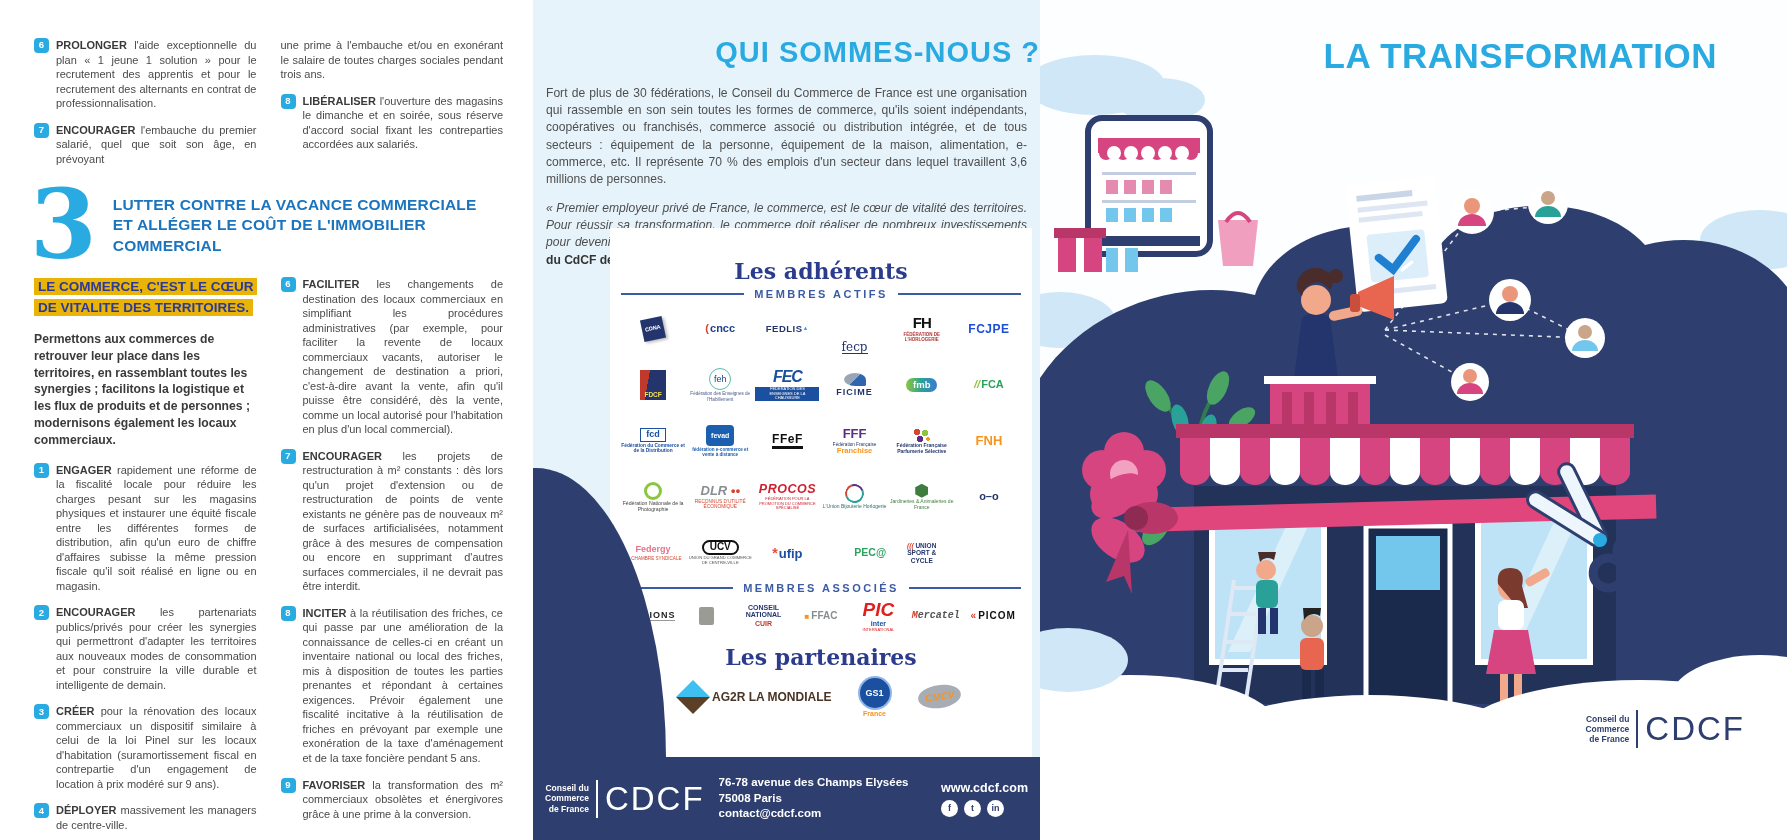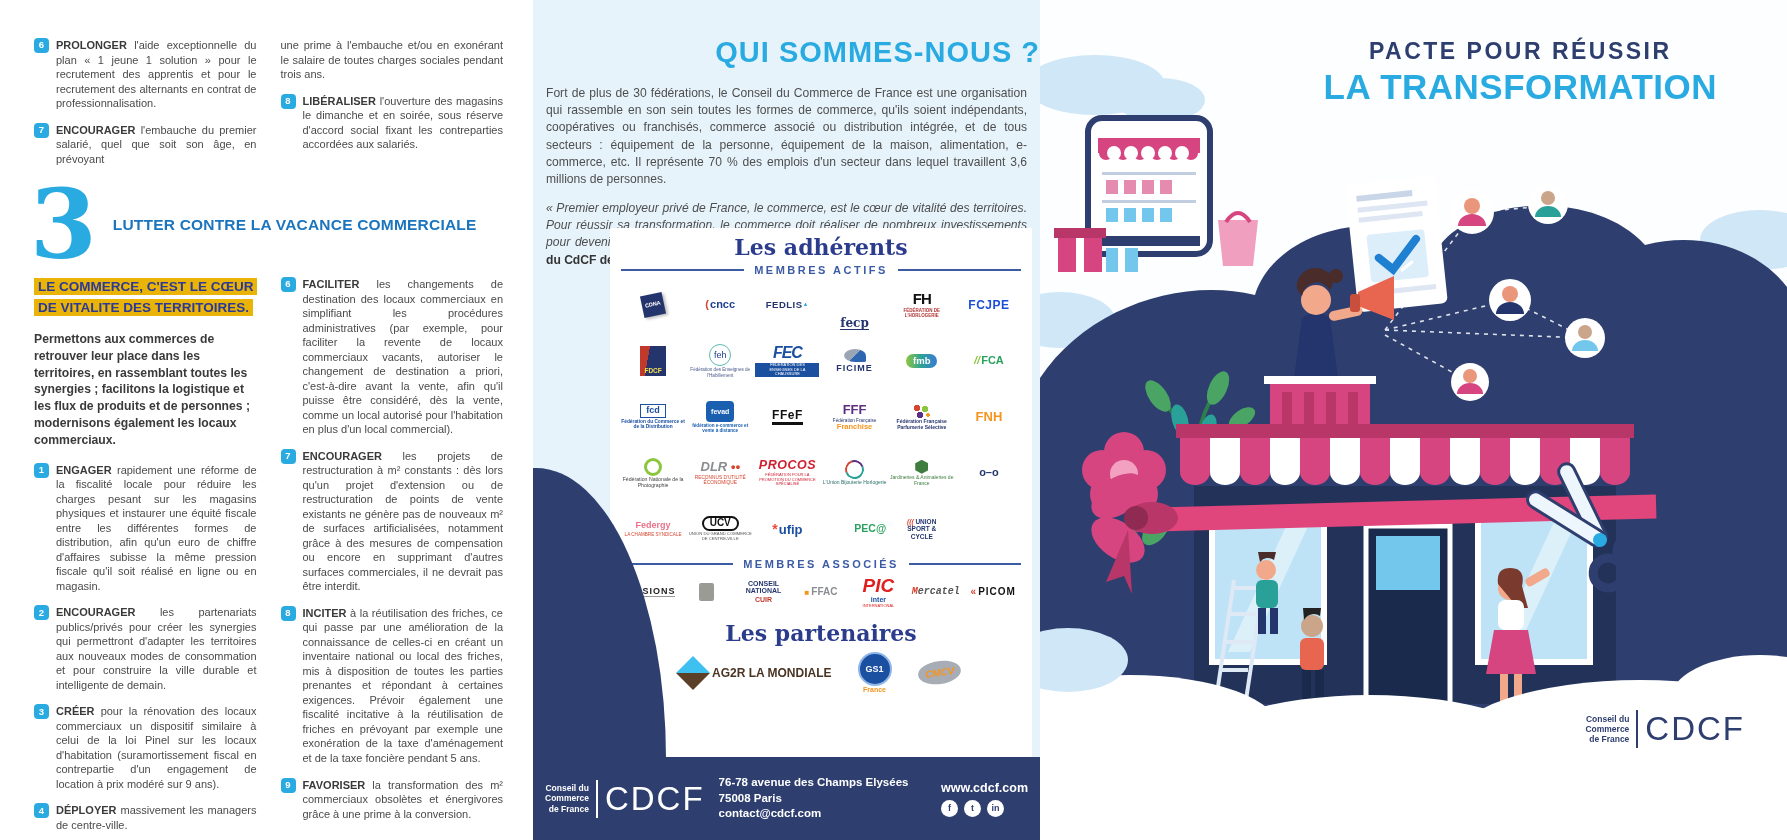--- a/index.html
+++ b/index.html
@@ -24,38 +24,38 @@
   .intro{font-weight:bold;color:#3a3a3a;font-size:12.2px;line-height:1.38;margin:0 0 14px 0;}
   
   .panel-mid{position:absolute;left:533px;top:0;width:507px;height:840px;background:#e7f3fb;box-sizing:border-box;}
   .qtitle{text-align:right;color:#29abe2;font-size:29px;font-weight:bold;letter-spacing:1px;margin:36px 0 16px;}
   .mp{padding:0 13px;font-size:12.1px;color:#4e4e4e;line-height:1.42;text-align:justify;margin:0 0 12px;}
   .mq{font-style:italic;}
   .mq b{font-style:normal;color:#333;}
   .wedge{position:absolute;left:0;bottom:0;width:133px;height:372px;background:#2d3e6f;
          border-top-right-radius:130px 290px;z-index:5;}
   .wbox{position:absolute;left:77px;top:228px;width:422px;height:529px;background:#fff;
-        padding:4px 11px;box-sizing:border-box;z-index:4;}
+        padding:28px 11px;box-sizing:border-box;z-index:4;}
   .serif-title{font-family:"DejaVu Serif",serif;font-weight:bold;color:#2c3c8c;font-size:22px;text-align:center;margin:2px 0 4px;}
   .divider{display:flex;align-items:center;gap:10px;color:#3b5ba5;font-size:11px;letter-spacing:2.5px;
            font-weight:bold;margin:4px 0 2px;}
   .divider:before,.divider:after{content:"";flex:1;height:1.5px;background:#3b5ba5;}
   .lgrid{display:grid;grid-template-columns:repeat(6,1fr);row-gap:6px;column-gap:3px;margin-top:4px;}
   .agrid{display:grid;grid-template-columns:repeat(7,1fr);column-gap:2px;margin-top:4px;}
   .lg{display:flex;flex-direction:column;align-items:center;justify-content:center;text-align:center;
       height:50px;overflow:hidden;line-height:1.05;}
   .agrid .lg{height:36px;}
   .lg .lab{font-weight:bold;}
   .lg .sub{font-size:4.6px;color:#4a5a8a;margin-top:1px;line-height:1.15;}
   
   .L0 .lab{background:#24356e;color:#fff;font-size:5.5px;width:22px;height:22px;display:flex;align-items:center;justify-content:center;transform:rotate(-12deg);box-shadow:2px 2px 3px rgba(0,0,0,.25);}
   .L1 .lab{color:#1d3f8f;font-size:11px;} .L1 .lab::before{content:"(";color:#d6452f;margin-right:1px;}
   .L2 .lab{color:#24356e;font-size:9.5px;letter-spacing:.5px;} .L2 .lab::after{content:"▲";color:#29abe2;font-size:6px;vertical-align:2px;}
   .L3 .ic{width:30px;height:7px;background:repeating-linear-gradient(105deg,#8cc63f 0 3px,#fff 3px 6px);margin-bottom:1px;}
-  .L3 .lab{font-family:"DejaVu Serif",serif;color:#24356e;font-size:12px;font-weight:bold;border-bottom:1px solid #24356e;margin-top:36px;}
+  .L3 .lab{font-family:"DejaVu Serif",serif;color:#24356e;font-size:12px;font-weight:normal;border-bottom:1px solid #24356e;margin-top:36px;}
   .L4 .lab{color:#111;font-size:15px;letter-spacing:-1px;} .L4 .sub{color:#b03030;font-size:4.5px;font-weight:bold;}
   .L5 .lab{color:#1d4ed8;font-size:12px;letter-spacing:.5px;}
   .L6 .lab{background:linear-gradient(100deg,#c0392b 32%,#24356e 32%);color:#f5e04a;font-size:6.5px;width:26px;height:30px;display:flex;align-items:flex-end;justify-content:center;padding-bottom:1px;box-sizing:border-box;}
   .L7 .lab{color:#1d3f8f;font-size:9px;border:1.5px solid #5bbcb0;border-radius:50%;width:20px;height:20px;display:flex;align-items:center;justify-content:center;font-weight:normal;}
   .L8 .lab{color:#1b4fa0;font-size:16px;font-style:italic;letter-spacing:-1px;}
   .L8 .sub{background:#1b4fa0;color:#fff;font-size:4px;padding:0 4px;}
   .L9 .ic{width:22px;height:13px;border-radius:60% 60% 10% 60%;background:linear-gradient(135deg,#9aa6b5 50%,#2e66b0 50%);}
   .L9 .lab{color:#24356e;font-size:9px;letter-spacing:1px;margin-top:2px;}
   .L10 .lab{background:linear-gradient(90deg,#8cc63f,#2aa198,#3a7bd5);color:#fff;border-radius:10px;padding:2px 7px;font-size:9.5px;}
   .L11 .lab{color:#2aa15f;font-size:11px;} .L11 .lab::before{content:"//";font-style:italic;color:#8cc63f;margin-right:1px;}
@@ -150,20 +150,21 @@
           <span class="badge">8</span>
           <p><b>LIBÉRALISER</b> <span>l'ouverture des magasins le dimanche et en soirée, sous réserve d'accord social fixant les contreparties accordées aux salariés.</span></p>
         </div>
       </div>
     </div>
 
     <div class="sec3">
       <span class="num">3</span>
       <h2>
         <span>LUTTER CONTRE LA VACANCE COMMERCIALE</span><br>
+        <span>ET ALLÉGER LE COÛT DE L'IMMOBILIER COMMERCIAL</span>
       </h2>
     </div>
 
     <div class="cols2">
       <div>
         <p class="hlwrap"><span class="hl">LE COMMERCE, C'EST LE CŒUR DE VITALITE DES TERRITOIRES.</span></p>
         <p class="intro">Permettons aux commerces de retrouver leur place dans les territoires, en rassemblant toutes les synergies ; facilitons la logistique et les flux de produits et de personnes ; modernisons également les locaux commerciaux.</p>
         <div class="pt">
             <span class="badge">1</span>
             <p><b>ENGAGER</b> <span>rapidement une réforme de la fiscalité locale pour réduire les charges pesant sur les magasins physiques et instaurer une équité fiscale entre les différentes formes de distribution, afin qu'un euro de chiffre d'affaires subisse la même pression fiscale qu'il soit réalisé en ligne ou en magasin.</span></p>
@@ -660,21 +661,20 @@
         <ellipse cx="90" cy="730" rx="150" ry="55"></ellipse>
           <ellipse cx="330" cy="755" rx="180" ry="60"></ellipse>
         <ellipse cx="600" cy="745" rx="190" ry="65"></ellipse>
           <ellipse cx="720" cy="700" rx="90" ry="45"></ellipse>
         <rect x="0" y="760" width="747" height="80"></rect>
       </g>
       <ellipse cx="28" cy="660" rx="60" ry="32" fill="#cfe7f6"></ellipse>
     </svg>
 
     <div class="rtitle">
-      <div class="t1">PACTE POUR RÉUSSIR</div>
       <div class="t2">
         <span>LA TRANSFORMATION</span><br>
       </div>
     </div>
 
     <div class="rbrand">
       <div class="cdcf-small">
         <span>Conseil du</span><br>
         <span>Commerce</span><br>
         <span>de France</span>

